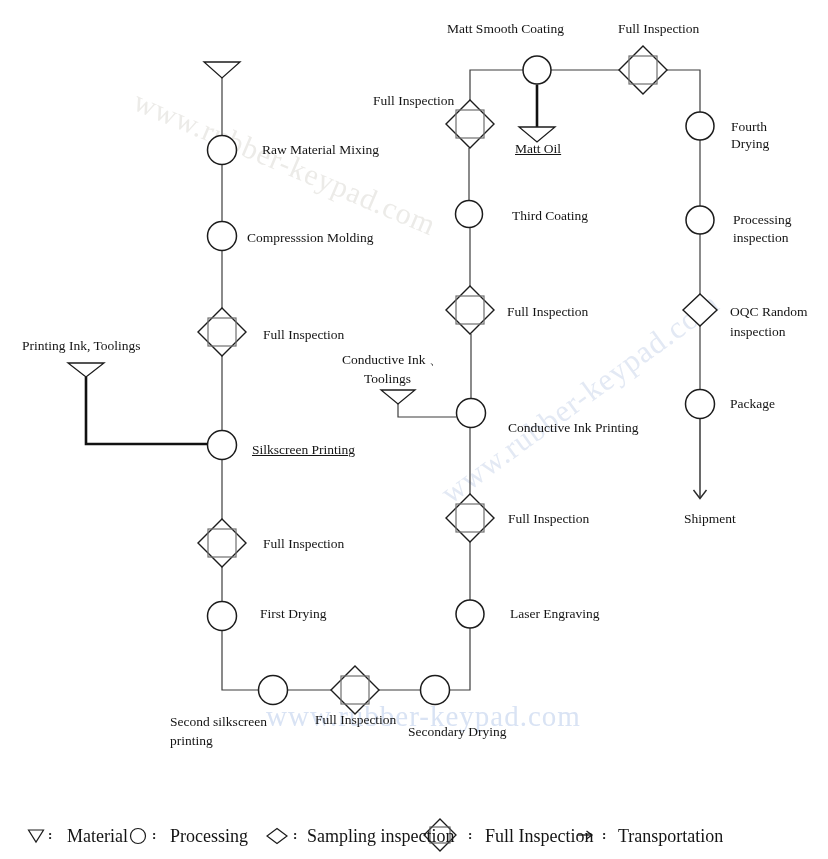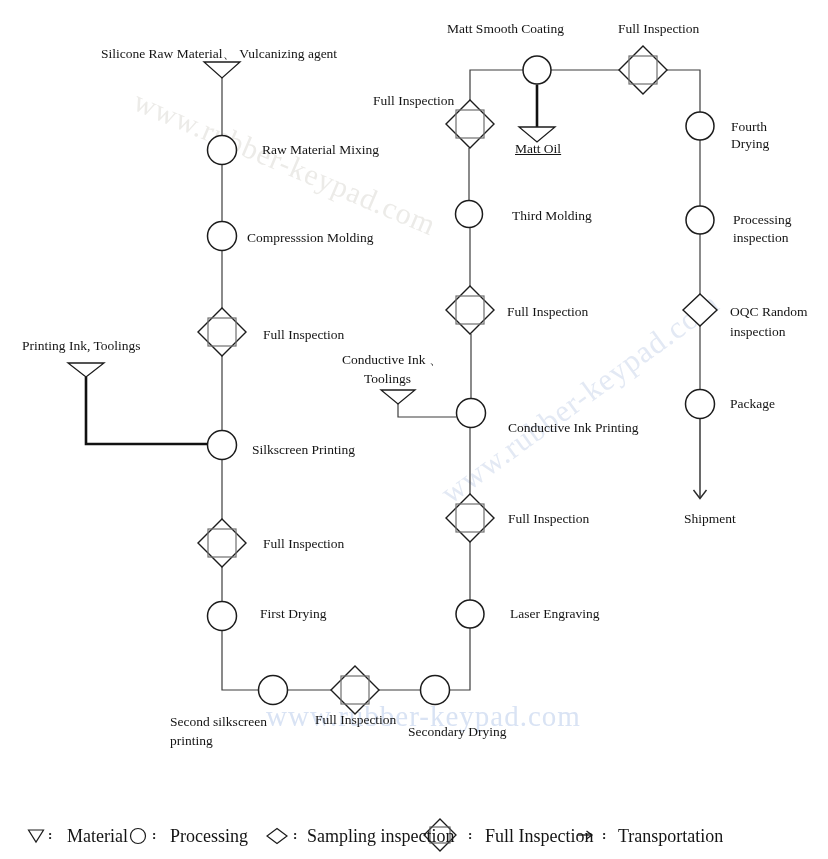--- a/index.html
+++ b/index.html
@@ -121,39 +121,38 @@
       <circle cx="138" cy="836" r="7.5" fill="none" stroke="#1c1c1c" stroke-width="1.2"></circle>
       <polygon points="277,828.5 287,836 277,843.5 267,836" fill="none" stroke="#1c1c1c" stroke-width="1.2"></polygon>
       <use href="#fi-small" transform="translate(440,835)"></use>
       <g stroke="#1c1c1c" stroke-width="1.3" fill="none">
         <line x1="578" y1="835" x2="591" y2="835"></line>
         <polyline points="586.5,831 592,835 586.5,839"></polyline>
       </g>
     </g>
   </svg>
 
-  <div class="lbl" style="left:101px; top:46px;">Silicone Raw Material、 Vulcanizing agent</div>
   <div class="lbl" style="left:262px; top:142px;">Raw Material Mixing</div>
   <div class="lbl" style="left:247px; top:230px;">Compresssion Molding</div>
   <div class="lbl" style="left:263px; top:327px;">Full Inspection</div>
   <div class="lbl" style="left:22px;  top:338px;">Printing Ink, Toolings</div>
-  <div class="lbl" style="left:252px; top:442px;">Silkscreen Printing</div>
+  <div class="lbl" style="left:252px; top:442px;text-decoration:underline;">Silkscreen Printing</div>
   <div class="lbl" style="left:263px; top:536px;">Full Inspection</div>
   <div class="lbl" style="left:260px; top:606px;">First Drying</div>
   <div class="lbl" style="left:170px; top:714px;">Second silkscreen</div>
   <div class="lbl" style="left:170px; top:733px;">printing</div>
   <div class="lbl" style="left:315px; top:712px;">Full Inspection</div>
   <div class="lbl" style="left:408px; top:724px;text-align:center;">Secondary Drying</div>
   <div class="lbl" style="left:510px; top:606px;">Laser Engraving</div>
   <div class="lbl" style="left:508px; top:511px;">Full Inspection</div>
   <div class="lbl" style="left:508px; top:420px;">Conductive Ink Printing</div>
   <div class="lbl" style="left:342px; top:352px;">Conductive Ink 、</div>
   <div class="lbl" style="left:364px; top:371px;">Toolings</div>
   <div class="lbl" style="left:507px; top:304px;">Full Inspection</div>
-  <div class="lbl" style="left:512px; top:208px;">Third Molding</div>
+  <div class="lbl" style="left:512px; top:208px;">Third Coating</div>
   <div class="lbl" style="left:373px; top:93px;">Full Inspection</div>
   <div class="lbl" style="left:447px; top:21px;">Matt Smooth Coating</div>
   <div class="lbl" style="left:515px; top:141px;text-decoration:underline;">Matt Oil</div>
   <div class="lbl" style="left:618px; top:21px;">Full Inspection</div>
   <div class="lbl" style="left:731px; top:119px;">Fourth</div>
   <div class="lbl" style="left:731px; top:136px;">Drying</div>
   <div class="lbl" style="left:733px; top:212px;">Processing</div>
   <div class="lbl" style="left:733px; top:230px;">inspection</div>
   <div class="lbl" style="left:730px; top:304px;">OQC Random</div>
   <div class="lbl" style="left:730px; top:324px;">inspection</div>

